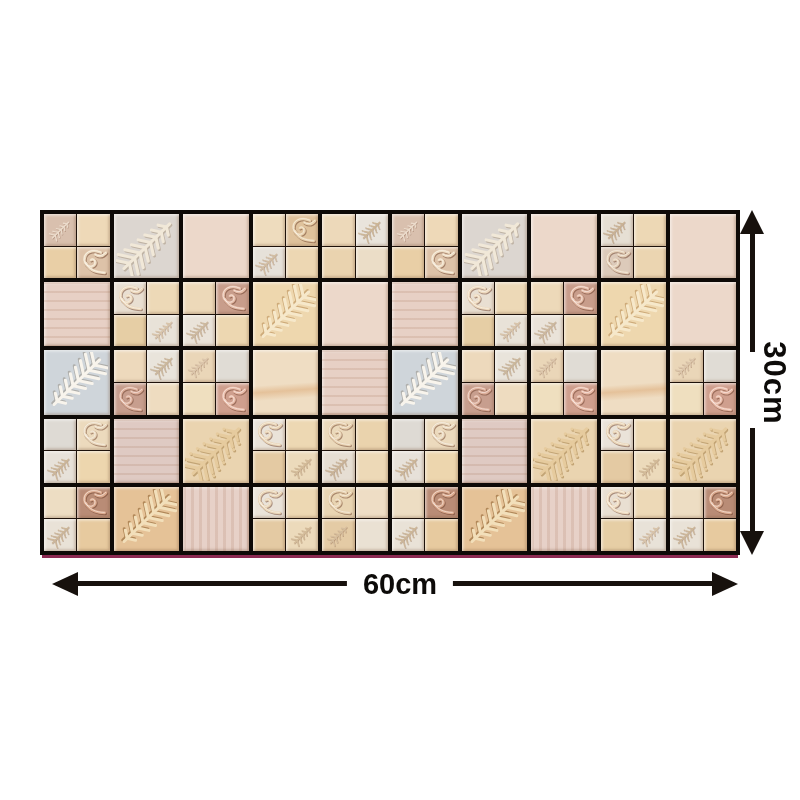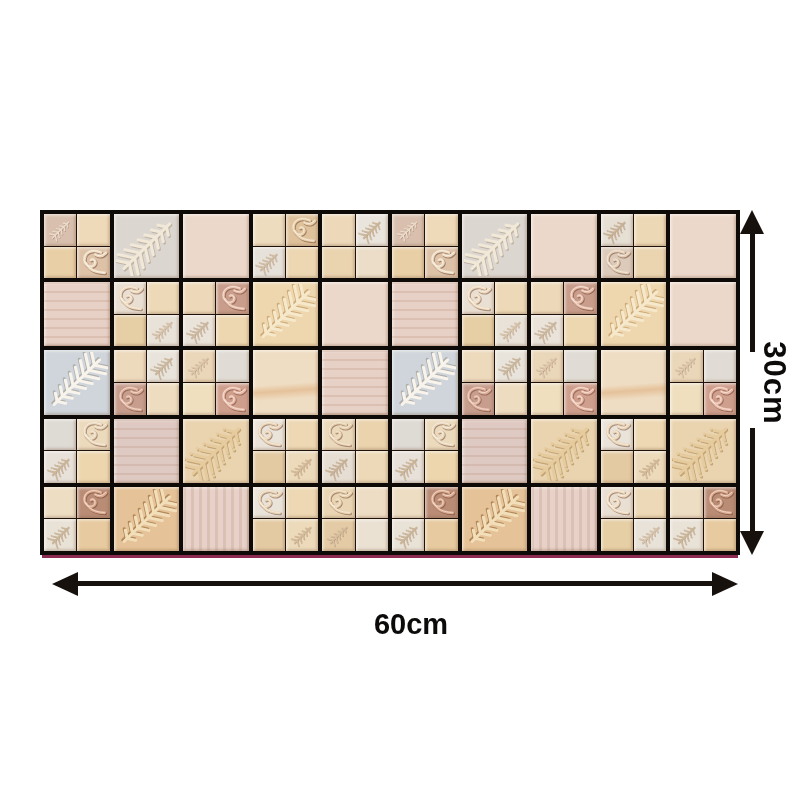--- a/index.html
+++ b/index.html
@@ -41,23 +41,23 @@
           writing-mode:vertical-rl;font-weight:bold;font-size:31px;letter-spacing:1px;
           color:var(--label,#0d0b09);white-space:nowrap;}
 
   
   .hdim{position:absolute;left:52px;top:571px;width:686px;height:26px;}
   .hshaft{position:absolute;top:10px;left:22px;right:22px;height:5px;background:var(--arrow,#17110d);}
   .hhead{position:absolute;top:1px;width:0;height:0;
          border-top:12px solid transparent;border-bottom:12px solid transparent;}
   .hh-left{left:0;border-right:26px solid var(--arrow,#17110d);}
   .hh-right{right:0;border-left:26px solid var(--arrow,#17110d);}
-  .hlabel{position:absolute;left:359px;top:50%;transform:translate(-50%,-50%);
+  .hlabel{position:absolute;left:348px;top:50%;transform:translate(-50%,-50%);
           font-weight:bold;font-size:29px;line-height:26px;padding:0 16px;background:#ffffff;
-          color:var(--label,#0d0b09);white-space:nowrap;margin-top:40px;}
+          color:var(--label,#0d0b09);white-space:nowrap;}
 </style>
 </head>
 <body style="background: rgb(255, 255, 255);">
 
 <div class="stage">
   <div class="panel" id="panel" style="background: rgb(14, 10, 7); grid-template-columns: repeat(10, 1fr); grid-template-rows: repeat(5, 1fr);">
       <div class="cell">
         <div class="quad">
           <div class="sub speck emboss" style="background: rgb(217, 192, 174);">
             <svg viewBox="0 0 100 100" preserveAspectRatio="none" class="submotif">

